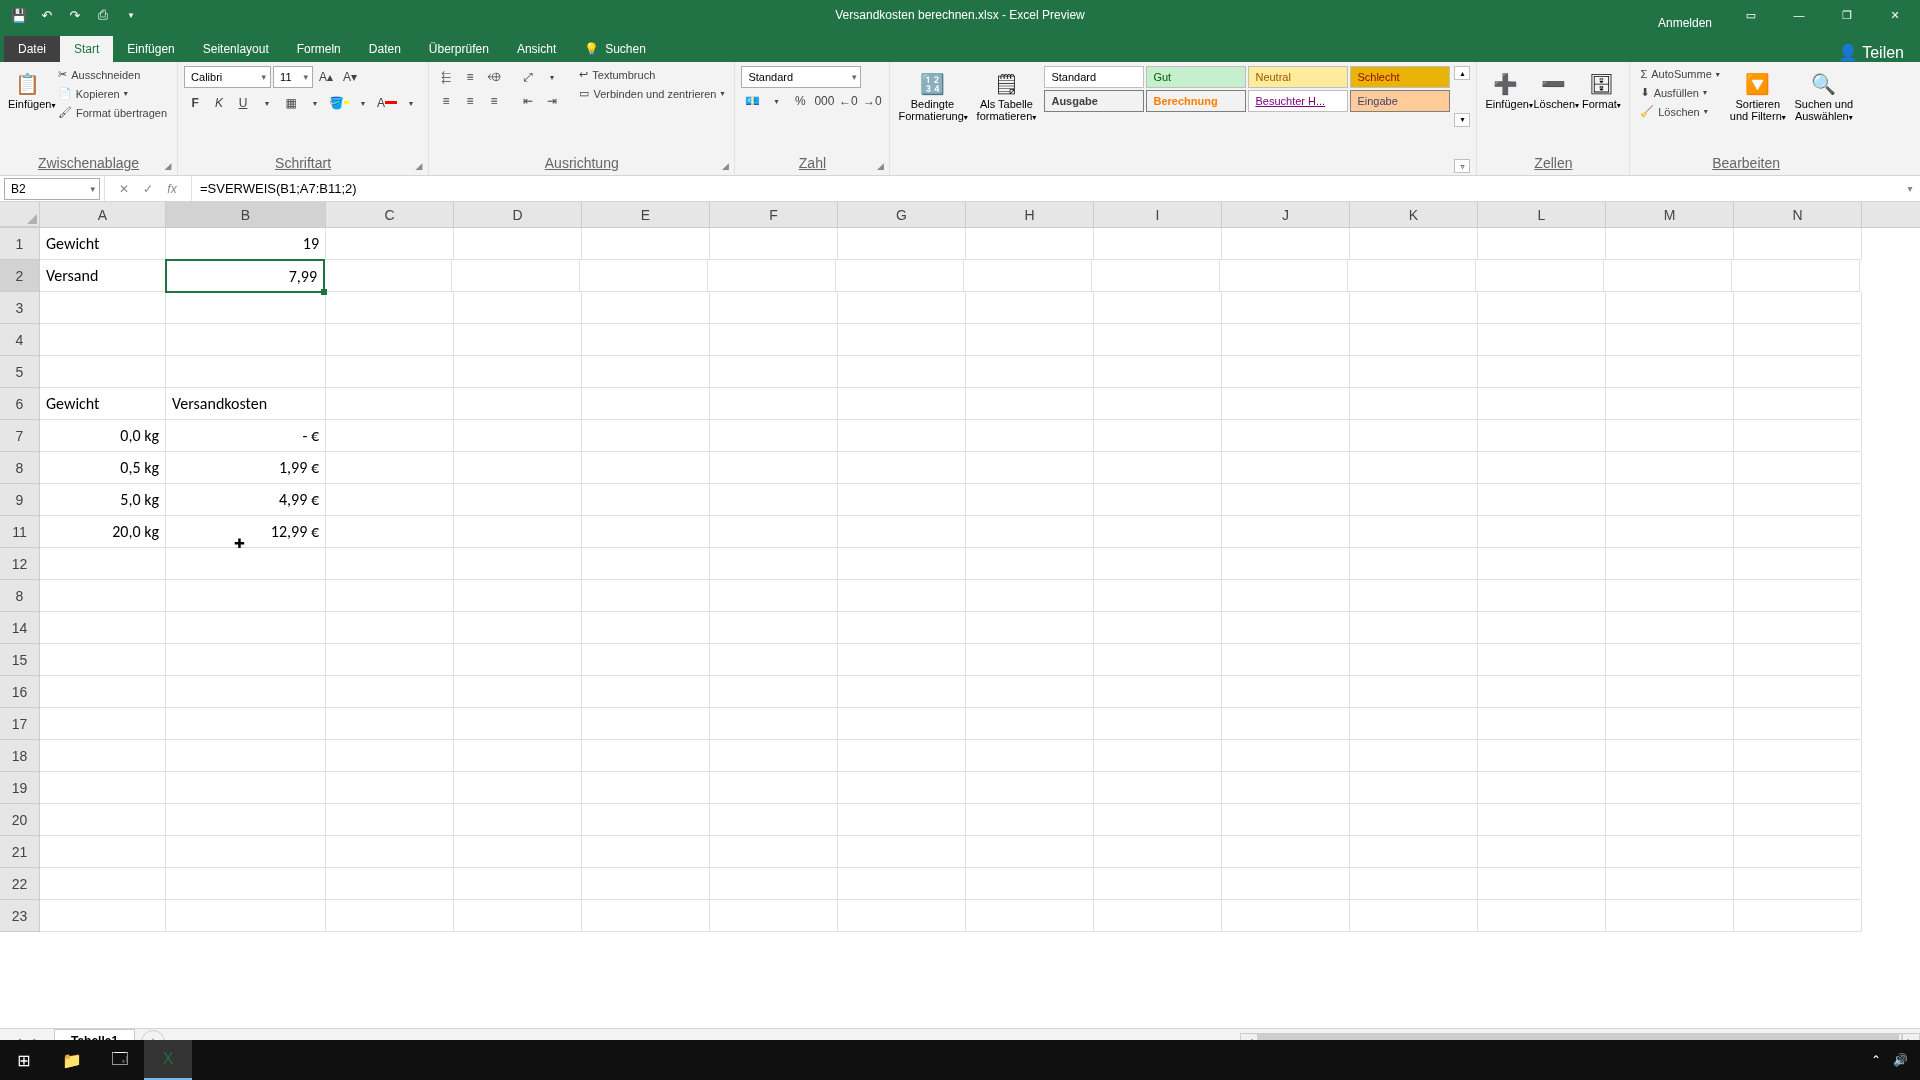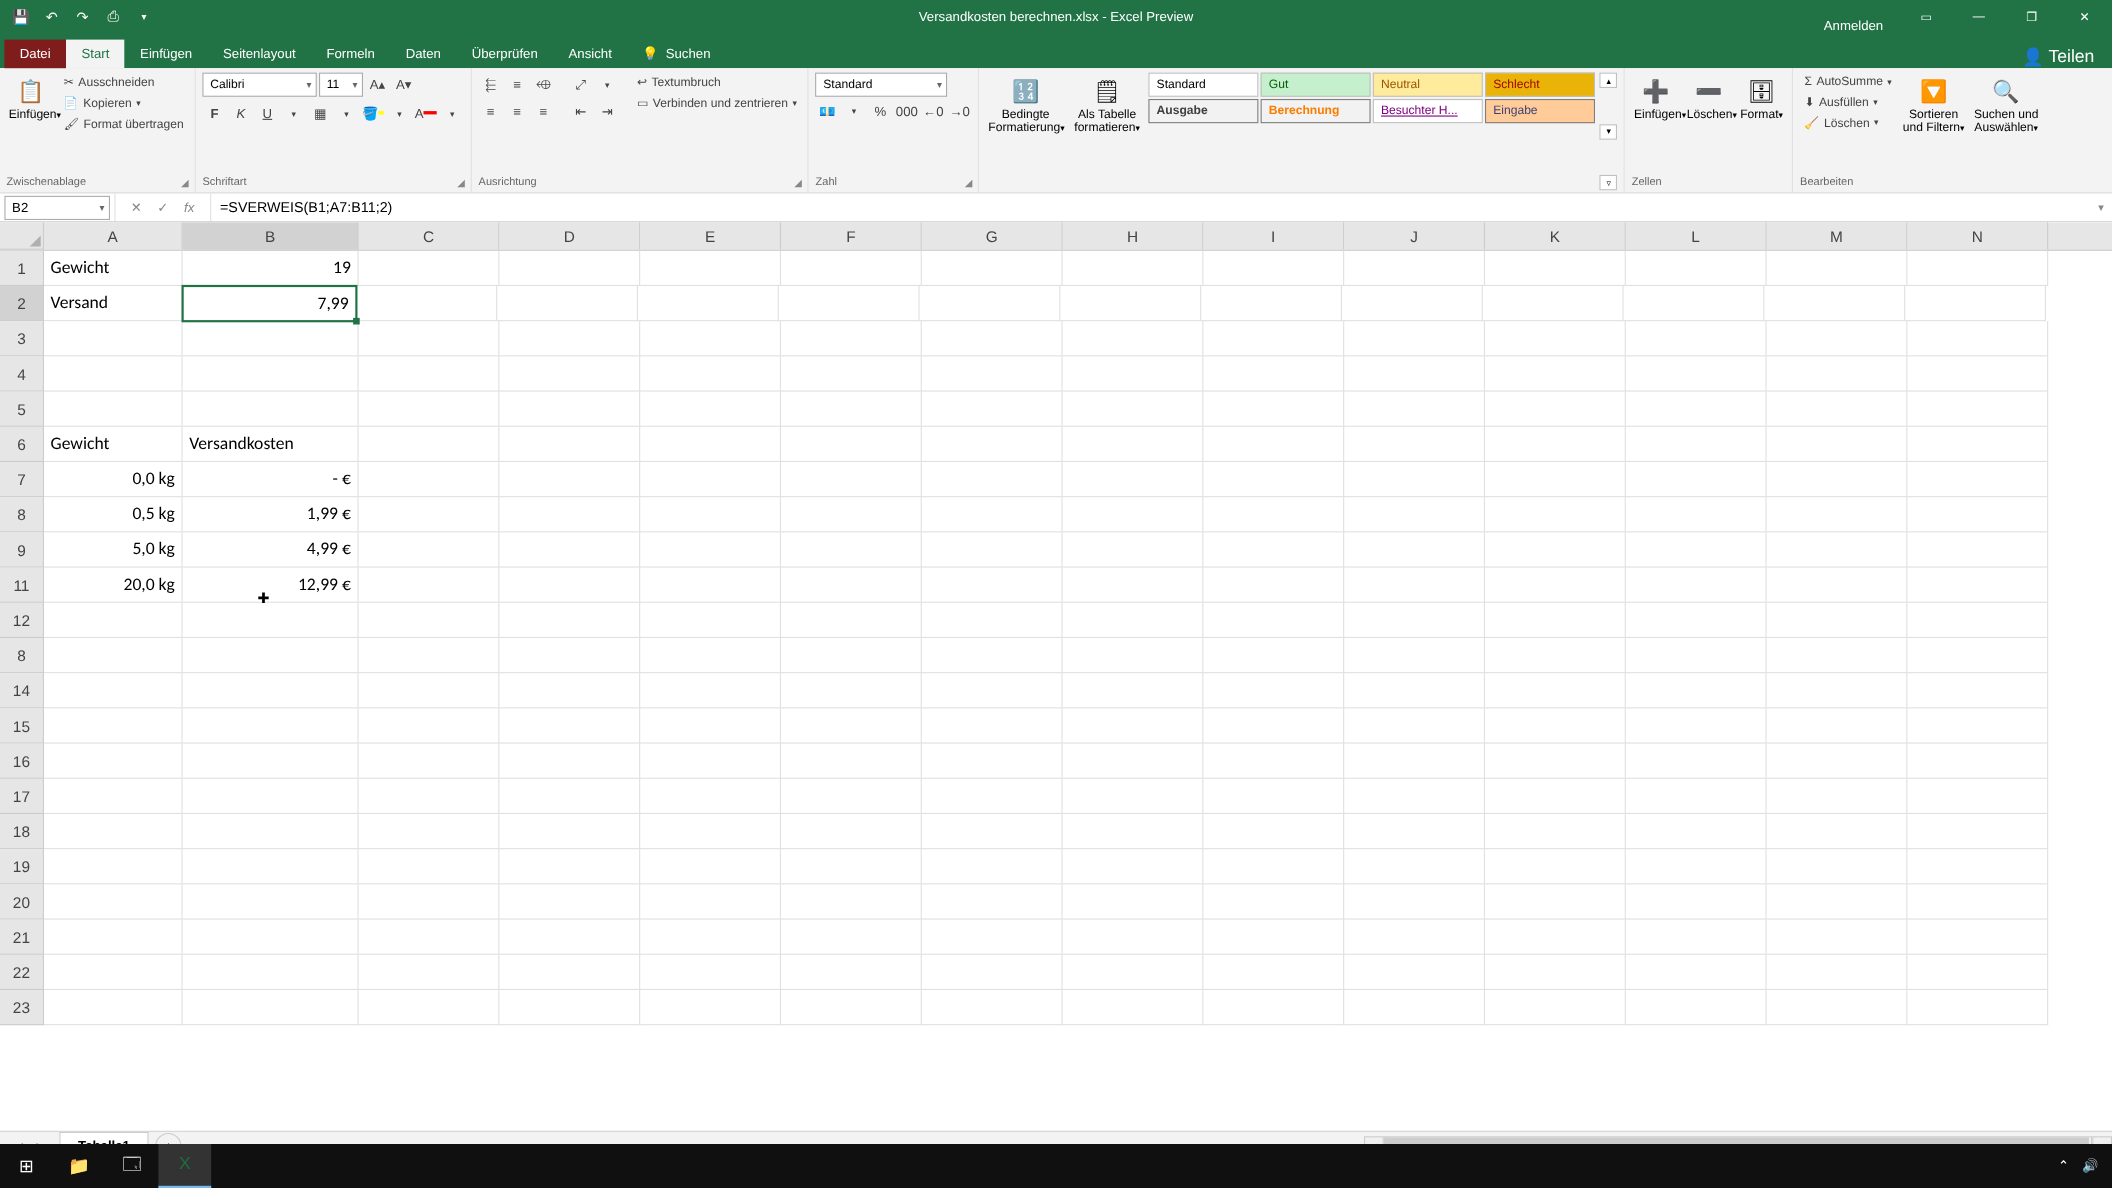--- a/index.html
+++ b/index.html
@@ -11,28 +11,28 @@
 .qat-btn { width: 22px; height: 22px; display: flex; align-items: center; justify-content: center; color: #fff; font-size: 13px; }
 .titlebar-center { position: absolute; left: 50%; transform: translateX(-50%); white-space: nowrap; }
 .titlebar-right { margin-left: auto; display: flex; align-items: flex-end; gap: 2px; padding-right: 2px; }
 .win-btn { width: 46px; height: 30px; display: flex; align-items: center; justify-content: center; font-size: 11px; }
 .signin { padding: 0 14px; font-size: 12px; }
 
 
 .tabbar { height: 32px; background: #217346; display: flex; align-items: flex-end; padding-left: 4px; color: #fff; }
 .tab { padding: 6px 14px 6px 14px; font-size: 12px; cursor: pointer; }
 .tab.active { background: #f3f3f3; color: #217346; }
-.tab.file { background: #7f1d1d; color: #fff; }
+.tab.file { background: #404040; color: #fff; }
 .tab-search { display: flex; align-items: center; gap: 6px; }
 .tab-right { margin-left: auto; padding-right: 16px; display: flex; align-items: center; gap: 4px; }
 
 
 .ribbon { height: 114px; background: #f3f3f3; border-bottom: 1px solid #d4d4d4; display: flex; }
 .ribbon-group { border-right: 1px solid #e1e1e1; padding: 4px 6px 2px 6px; display: flex; flex-direction: column; height: 100%; position: relative; }
-.ribbon-group-label { font-size: 10px; color: #666; text-align: left; padding: 2px 0; margin-top: auto; position: relative; }
+.ribbon-group-label { font-size: 14px; color: #666; text-align: center; padding: 2px 0; margin-top: auto; position: relative; text-decoration: underline; }
 .ribbon-group-body { display: flex; gap: 4px; flex: 1; }
 .dialog-launcher { position: absolute; right: 2px; bottom: 2px; width: 14px; height: 14px; font-size: 9px; color: #888; display: flex; align-items: center; justify-content: center; border: 1px solid transparent; }
 .rbtn { font-size: 11px; color: #444; display: flex; align-items: center; gap: 4px; padding: 2px 4px; white-space: nowrap; }
 .rbtn-lg { flex-direction: column; width: 44px; justify-content: center; text-align: center; gap: 2px; padding: 4px 2px; font-size: 11px; line-height: 1.1; }
 .rbtn-lg .ico { font-size: 20px; height: 28px; display: flex; align-items: center; justify-content: center; }
 .vstack { display: flex; flex-direction: column; gap: 2px; }
 .hstack { display: flex; gap: 2px; }
 .combo { border: 1px solid #ababab; background: #fff; height: 22px; font-size: 11px; padding: 0 18px 0 6px; display: flex; align-items: center; position: relative; }
 .combo::after { content: '▾'; position: absolute; right: 4px; font-size: 9px; color: #666; }
 .iconbtn { width: 22px; height: 22px; display: flex; align-items: center; justify-content: center; font-size: 12px; color: #444; border: 1px solid transparent; }
@@ -165,21 +165,21 @@
           </div>
       </div>
     </div>
     <div class="ribbon-group-label">Zwischenablage</div>
     <div class="dialog-launcher">◢</div>
   </div>
 
   <div class="ribbon-group">
     <div class="ribbon-group-body vstack" style="gap:4px">
       <div class="hstack">
-        <div class="combo" style="width:104px">Calibri</div>
+        <div class="combo" style="width:87px">Calibri</div>
         <div class="combo" style="width:40px">11</div>
         <div class="iconbtn">A▴</div>
         <div class="iconbtn">A▾</div>
       </div>
       <div class="hstack">
         <div class="iconbtn" style="font-weight:bold">F</div>
         <div class="iconbtn" style="font-style:italic">K</div>
         <div class="iconbtn" style="text-decoration:underline">U</div>
         <div class="iconbtn" style="font-size:8px">▾</div>
         <div class="iconbtn">▦</div>

